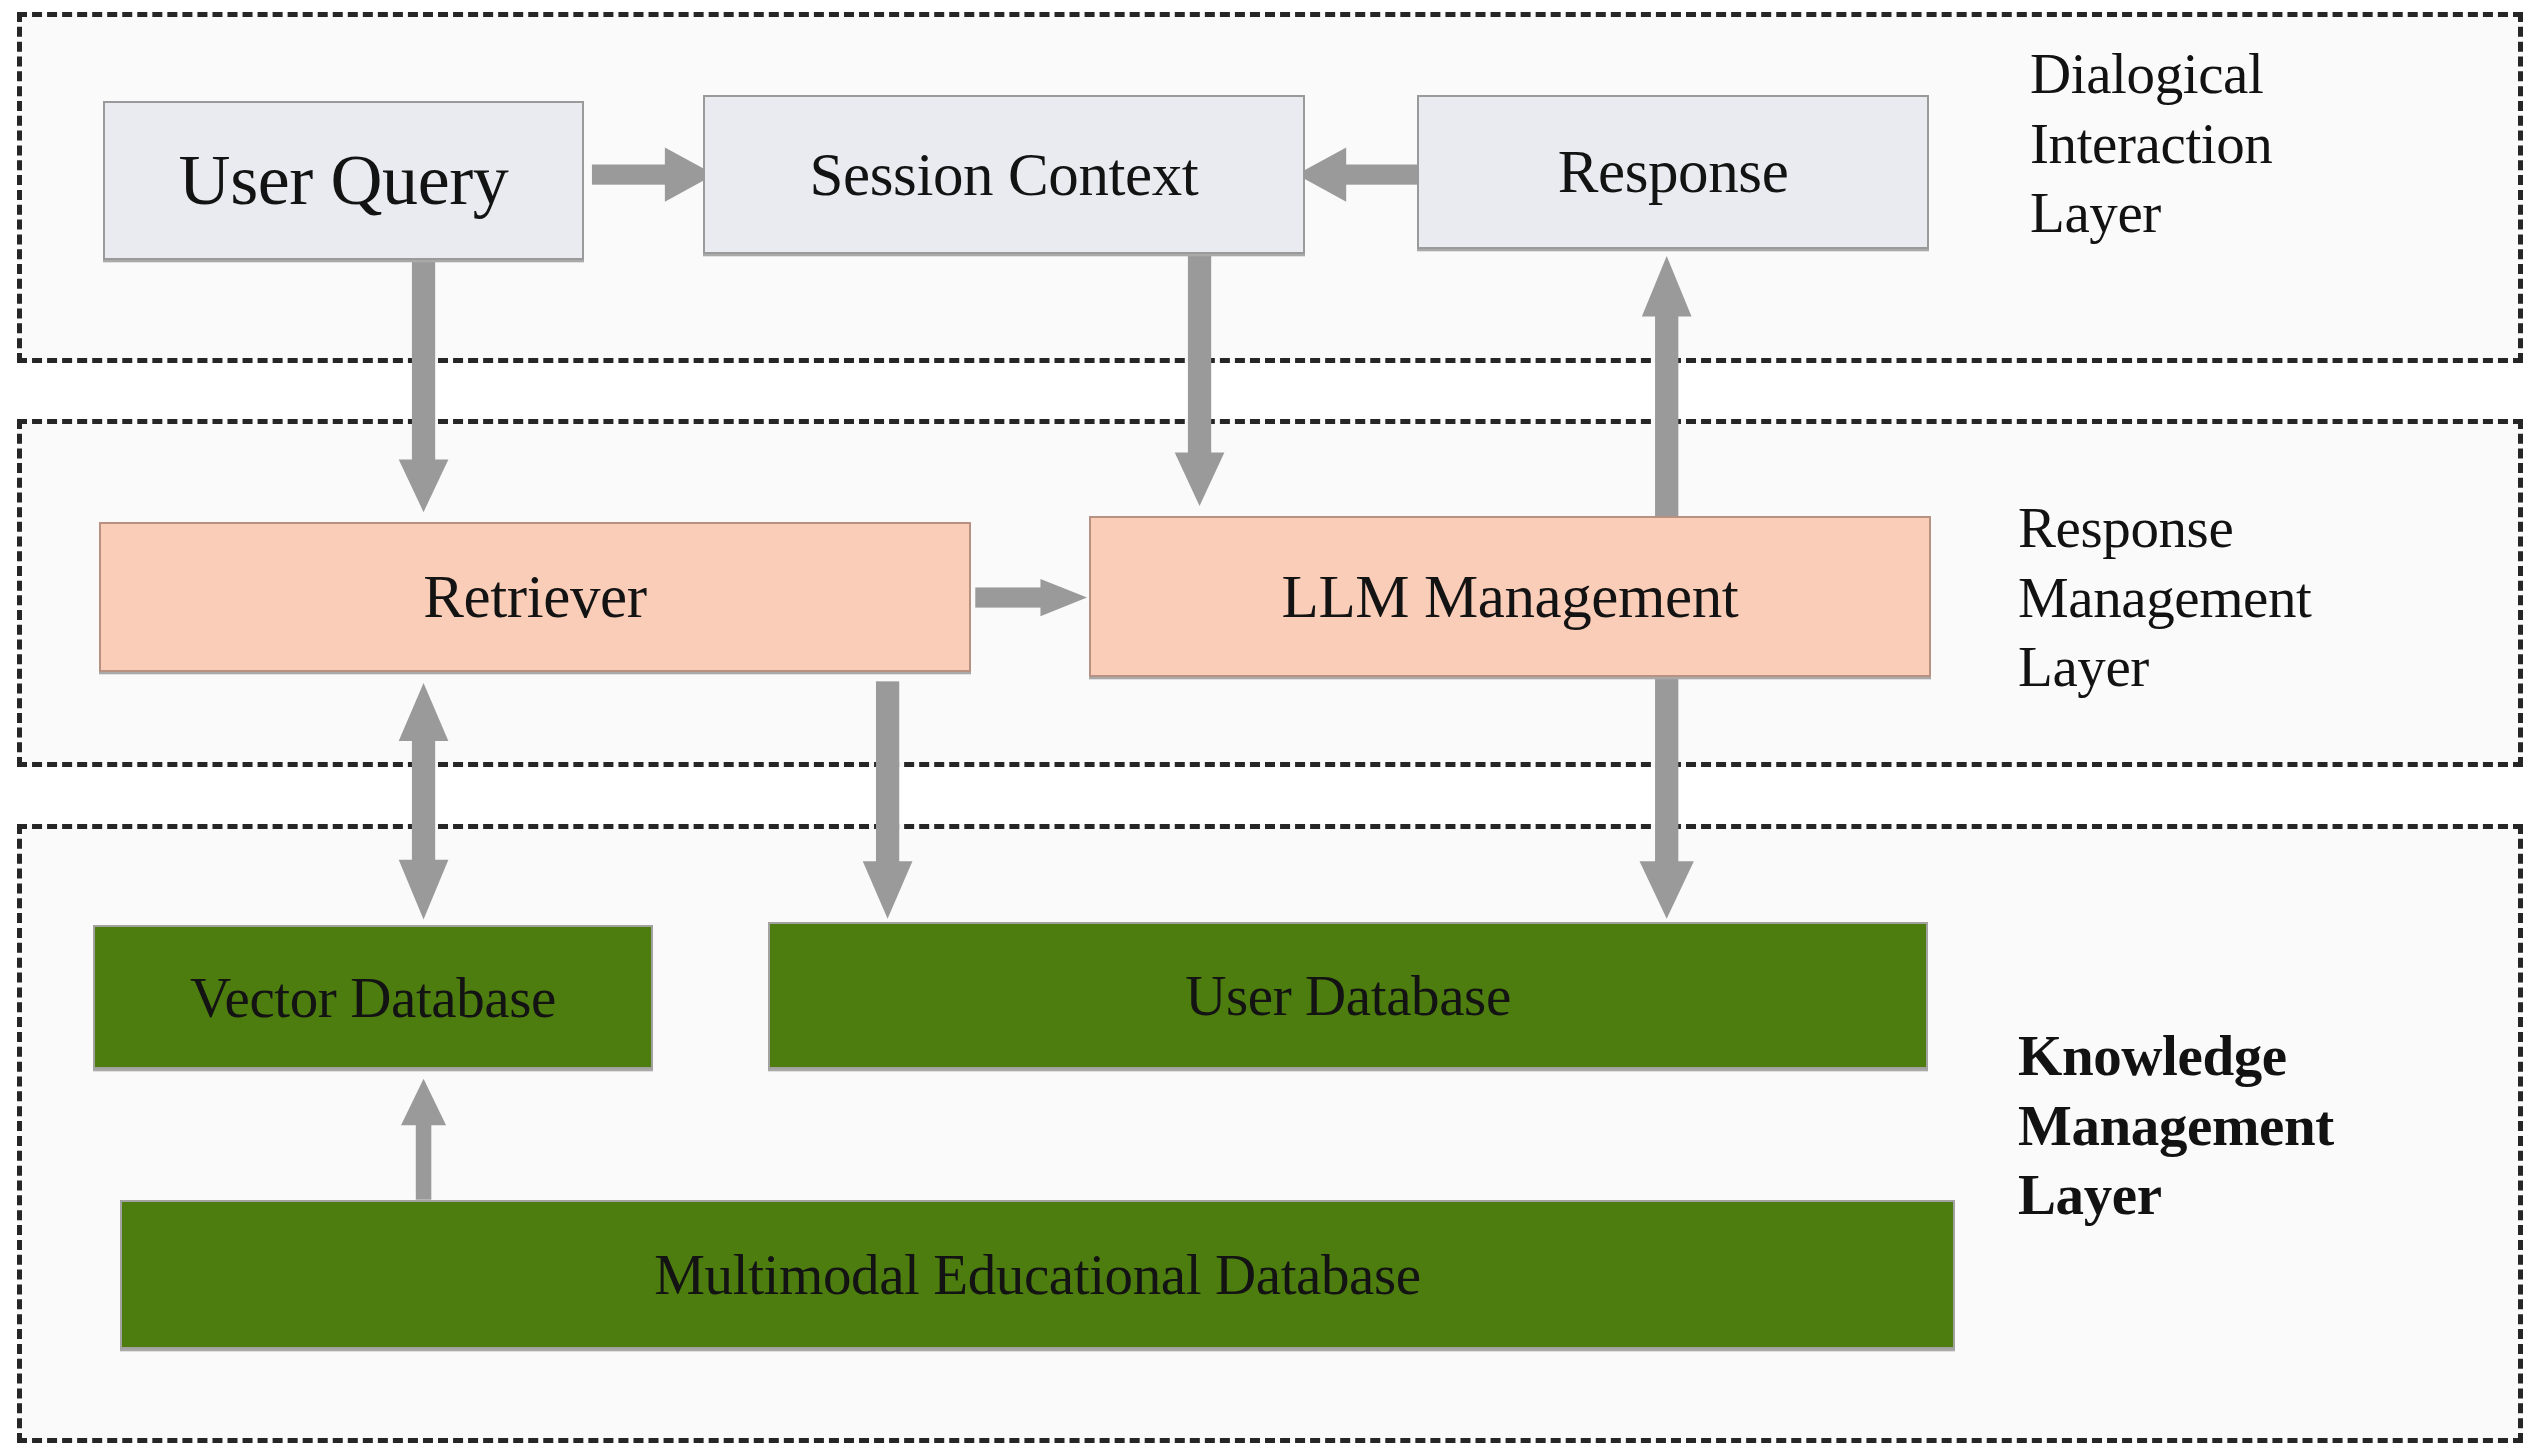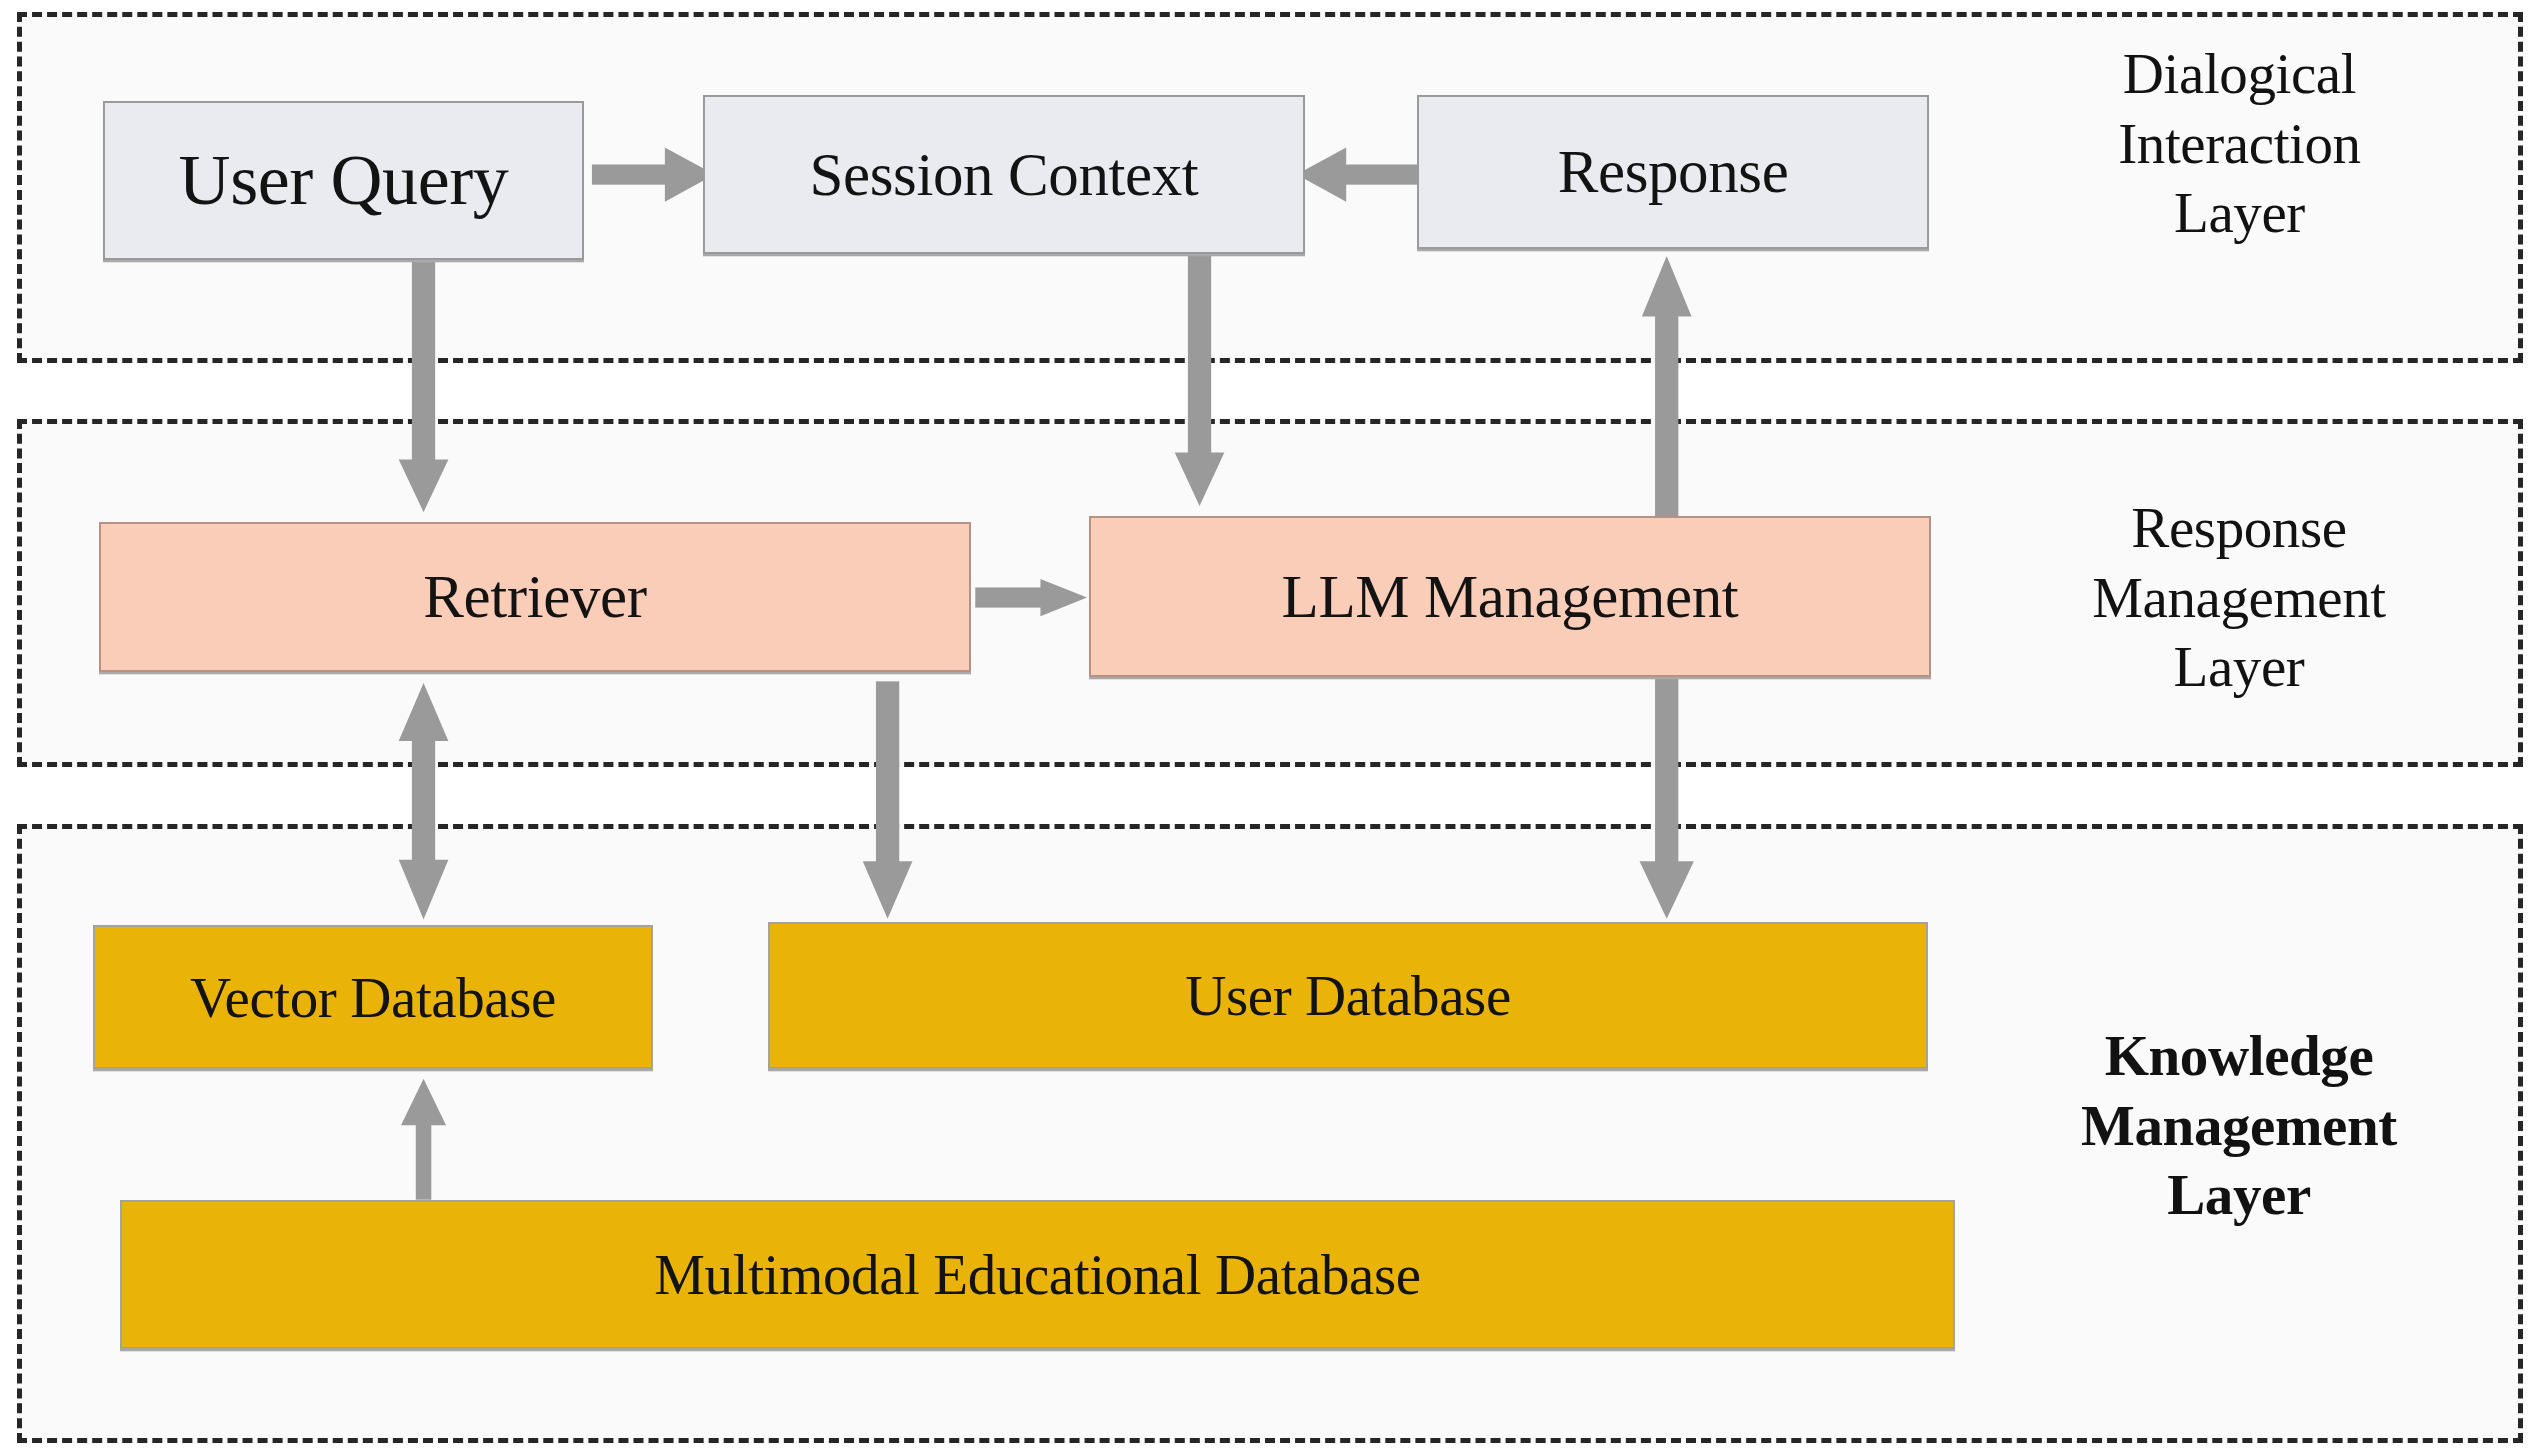--- a/index.html
+++ b/index.html
@@ -23,21 +23,20 @@
     border: 5.4px dashed #262626;
     background: #fafafa;
   }
   #layer-dialogical { left: 17px;  top: 12.4px;   width: 2506px; height: 351px; }
   #layer-response   { left: 17px;  top: 419px;  width: 2506px; height: 348px; }
   #layer-knowledge  { left: 17px;  top: 824px; width: 2506px; height: 619px; }
 
   
   .layer-caption {
     position: absolute;
-    text-align: center;
     color: #121212;
     line-height: 1.22;
     letter-spacing: -0.4px;
     white-space: pre-line;
     z-index: 6;
   }
   #caption-dialogical { left: 2030px; top: 39px;   width: 419px; font-size: 57px; }
   #caption-response   { left: 2018px; top: 493px;  width: 442px; font-size: 57px; }
   #caption-knowledge  { left: 2018px; top: 1021px; width: 442px; font-size: 57px; font-weight: bold; }
 
@@ -50,21 +49,21 @@
     justify-content: center;
     color: #131313;
     letter-spacing: -0.4px;
     white-space: nowrap;
     z-index: 5;
     border: 2.3px solid #9a9a9a;
     box-shadow: 0 2.3px 0 0 #a9a9a9;
   }
   .node.grey { background: #e9ebf0; }
   .node.salmon { background: #f9cdb8; border-color: #b79182; }
-  .node.pink { background: #eab308; border-color: #a4a1a1; }
+  .node.pink { background: #4d7c0f; border-color: #a4a1a1; }
 
   
   #node-user-query      { left: 103px;  top: 101px;  width: 481px;  height: 159px; font-size: 72px; }
   #node-session-context { left: 703px;  top: 95px;  width: 602px;  height: 159px; font-size: 61px; }
   #node-response        { left: 1417px; top: 95px;  width: 512px;  height: 154px; font-size: 61px; }
 
   
   #node-retriever     { left: 99px;  top: 522px; width: 872px; height: 150px; font-size: 61px; }
   #node-llm-generator { left: 1089px; top: 516px; width: 842px; height: 161px; font-size: 61px; }
 

